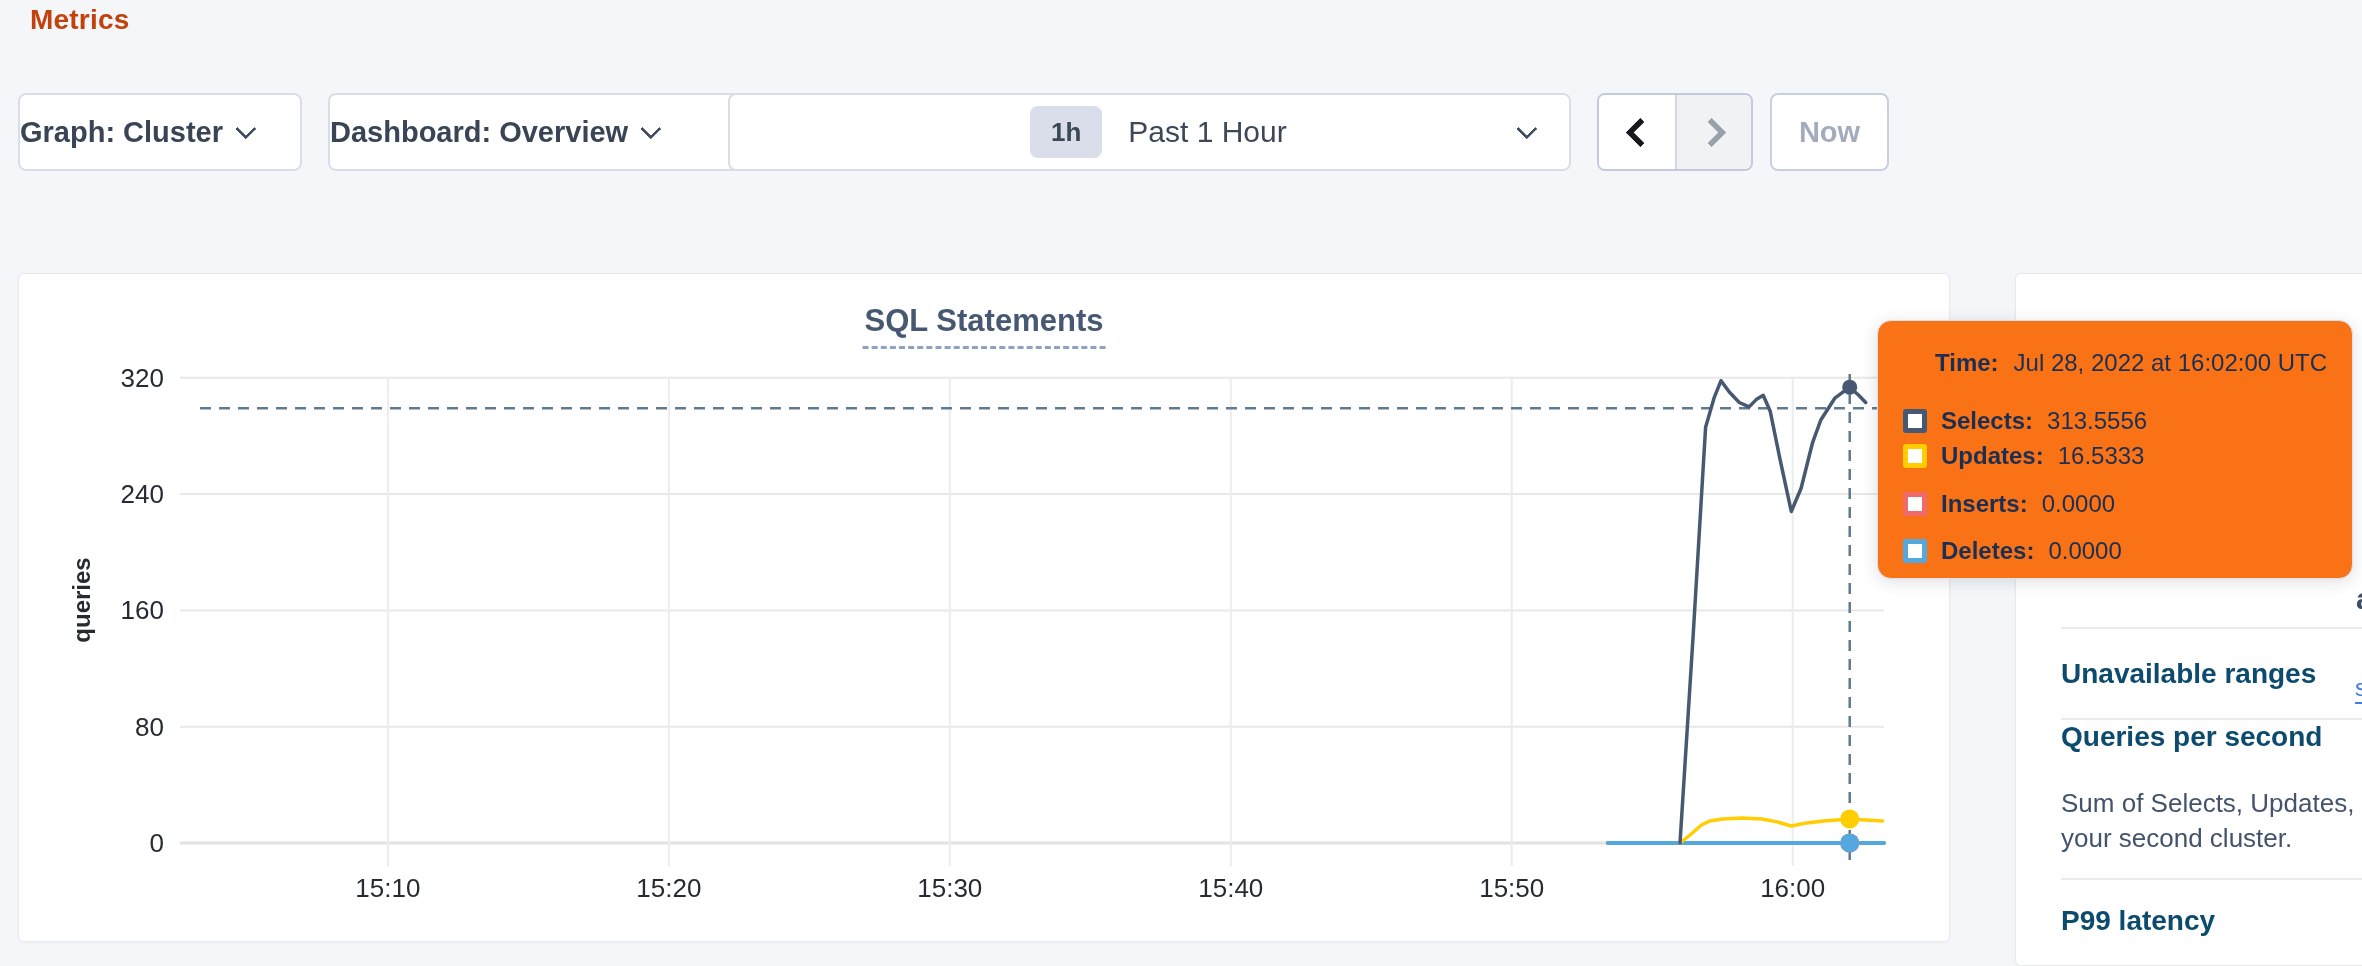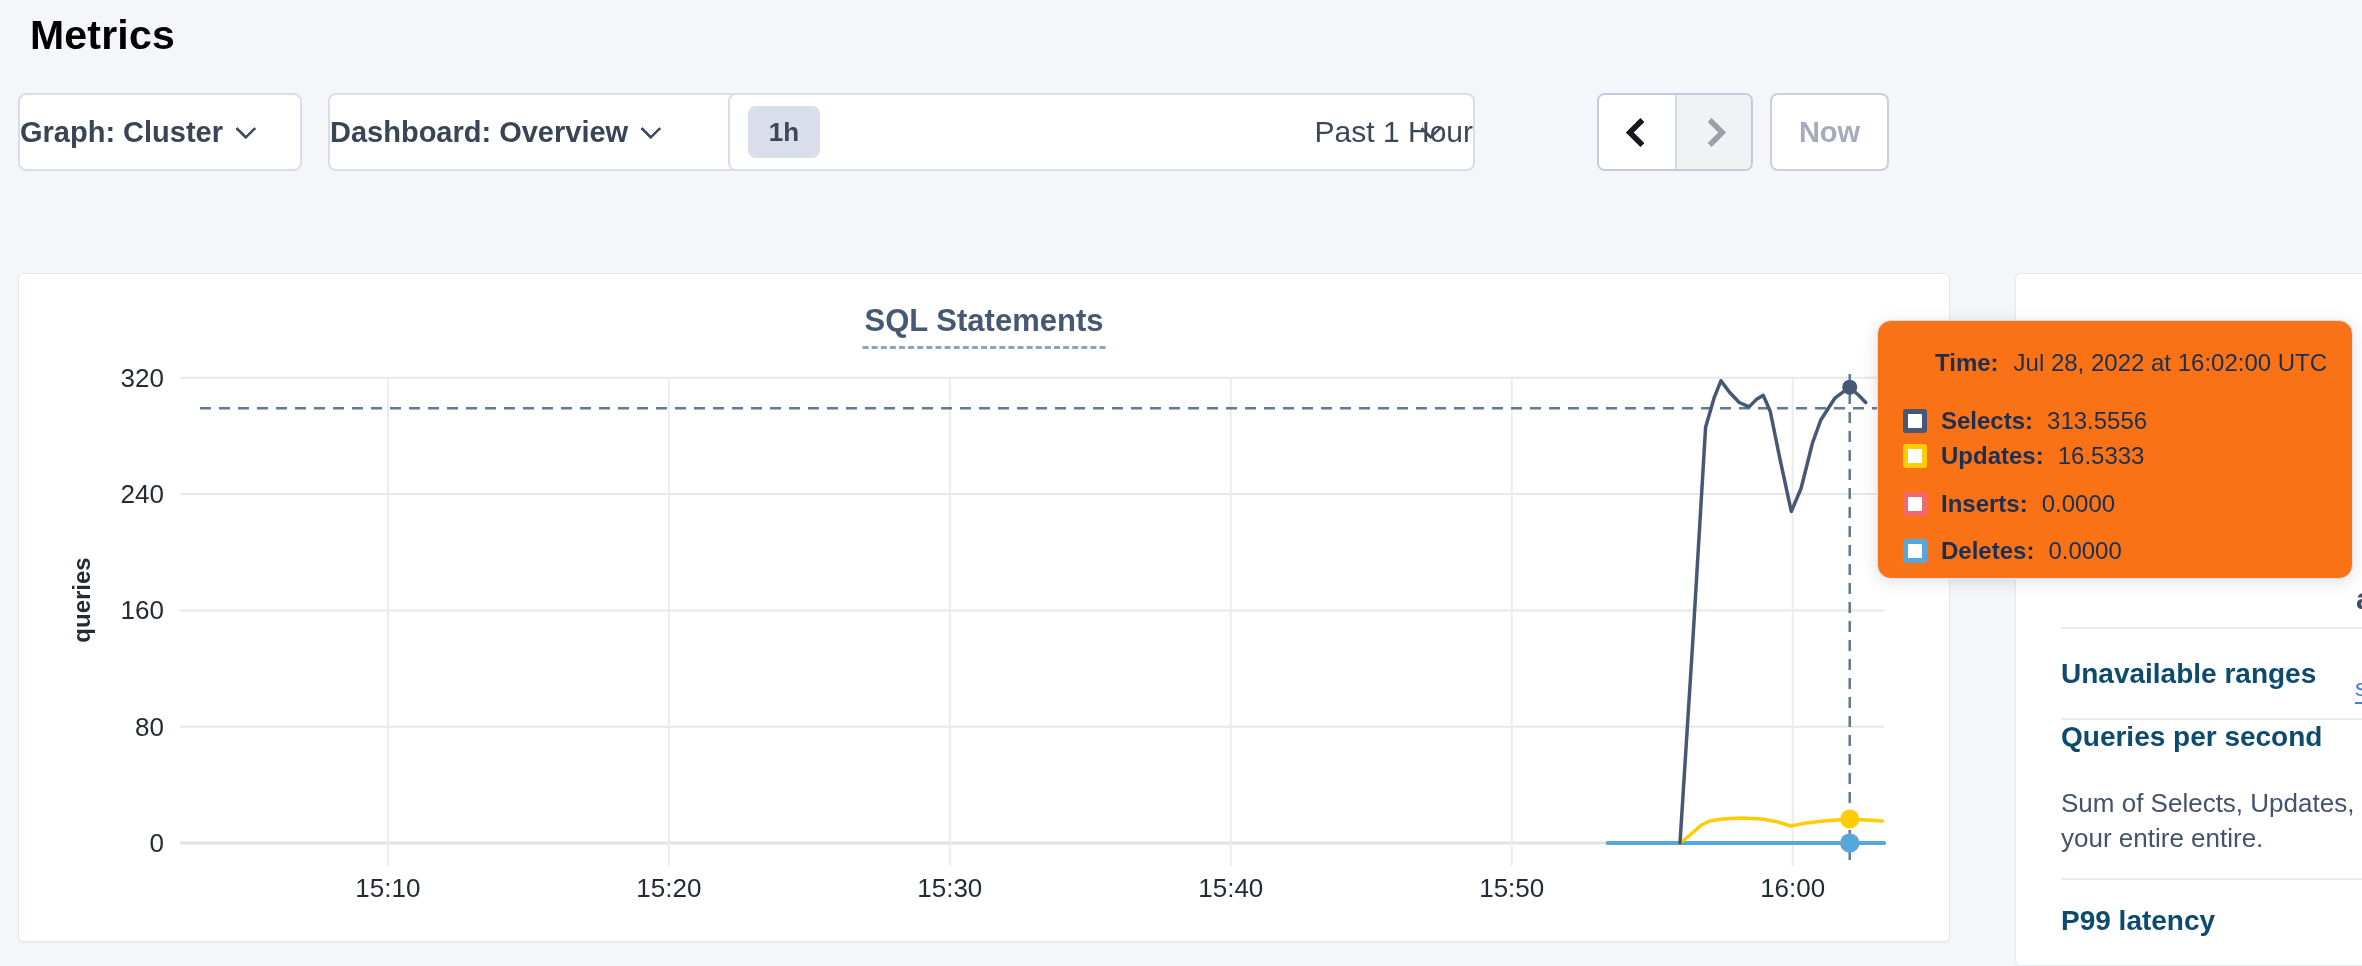--- a/index.html
+++ b/index.html
@@ -5,35 +5,35 @@
   * { margin:0; padding:0; box-sizing:border-box; }
   html,body { width:2362px; height:966px; overflow:hidden; }
   body {
     position:relative;
     background:#f4f6f9;
     font-family:"Liberation Sans", sans-serif;
     color:#3c4858;
   }
   
   .page-title {
-    position:absolute; left:30px; top:12px;
-    font-size:41px; font-weight:600; color:#000000; letter-spacing:.2px;
+    position:absolute; left:30px; top:4px;
+    font-size:28px; font-weight:600; color:#c2410c; letter-spacing:.2px;
   }
   
   .ctl {
     position:absolute; top:93px; height:78px;
     background:#fff; border:2px solid #d9dde8; border-radius:8px;
     display:flex; align-items:center; justify-content:flex-start;
     font-size:29px; font-weight:600; color:#394455; cursor:pointer;
   }
   .dd-graph { left:18px;  width:284px; }
   .dd-dash  { left:328px; width:440px; }
   .chev { display:inline-block; border-color:currentColor; border-style:solid; border-radius:1px; }
   .chev.down { width:15px; height:15px; border-width:0 0 3.5px 3.5px; transform:rotate(-45deg) translate(2px,-3px); margin-left:16px; color:#3f4b5e; }
-  .time-sel { left:728px; width:747px; justify-content:space-between; padding-left:18px; font-weight:500; }
+  .time-sel { left:728px; width:843px; justify-content:center; padding-left:18px; font-weight:500; }
   .time-badge {
     width:72px; height:52px; border-radius:8px; background:#dadeeb;
     display:flex; align-items:center; justify-content:center;
     font-size:26px; font-weight:700; color:#3c4858; flex:0 0 auto;
   }
   .time-label { margin-left:26px; font-size:30px; font-weight:500; color:#3c4858; }
   .time-chev { position:absolute; right:34px; }
   .btn-group {
     position:absolute; left:1597px; top:93px; width:156px; height:78px;
     border:2px solid #c3cade; border-radius:8px; overflow:hidden;
@@ -154,21 +154,21 @@
   </svg>
 
 <div class="card sidebar-card">
   <span class="sb-frag-top">a</span>
   <span class="sb-frag-link">s</span>
   <div class="sb-divider" style="top:353px"></div>
   <div class="sb-heading" style="top:384px">Unavailable ranges</div>
   <div class="sb-divider" style="top:444px"></div>
   <div class="sb-heading" style="top:447px">Queries per second</div>
   <div class="sb-desc" style="top:514px">Sum of Selects, Updates, Inser</div>
-  <div class="sb-desc" style="top:549px">your entire entire.</div>
+  <div class="sb-desc" style="top:549px">your second cluster.</div>
   <div class="sb-divider" style="top:604px"></div>
   <div class="sb-heading" style="top:631px">P99 latency</div>
 </div>
 
 <div class="tooltip">
   <div class="tt-time">
     <span class="tt-label">Time:</span>
     <span>Jul 28, 2022 at 16:02:00 UTC</span>
   </div>
   <div class="tt-row" style="top:86px">

